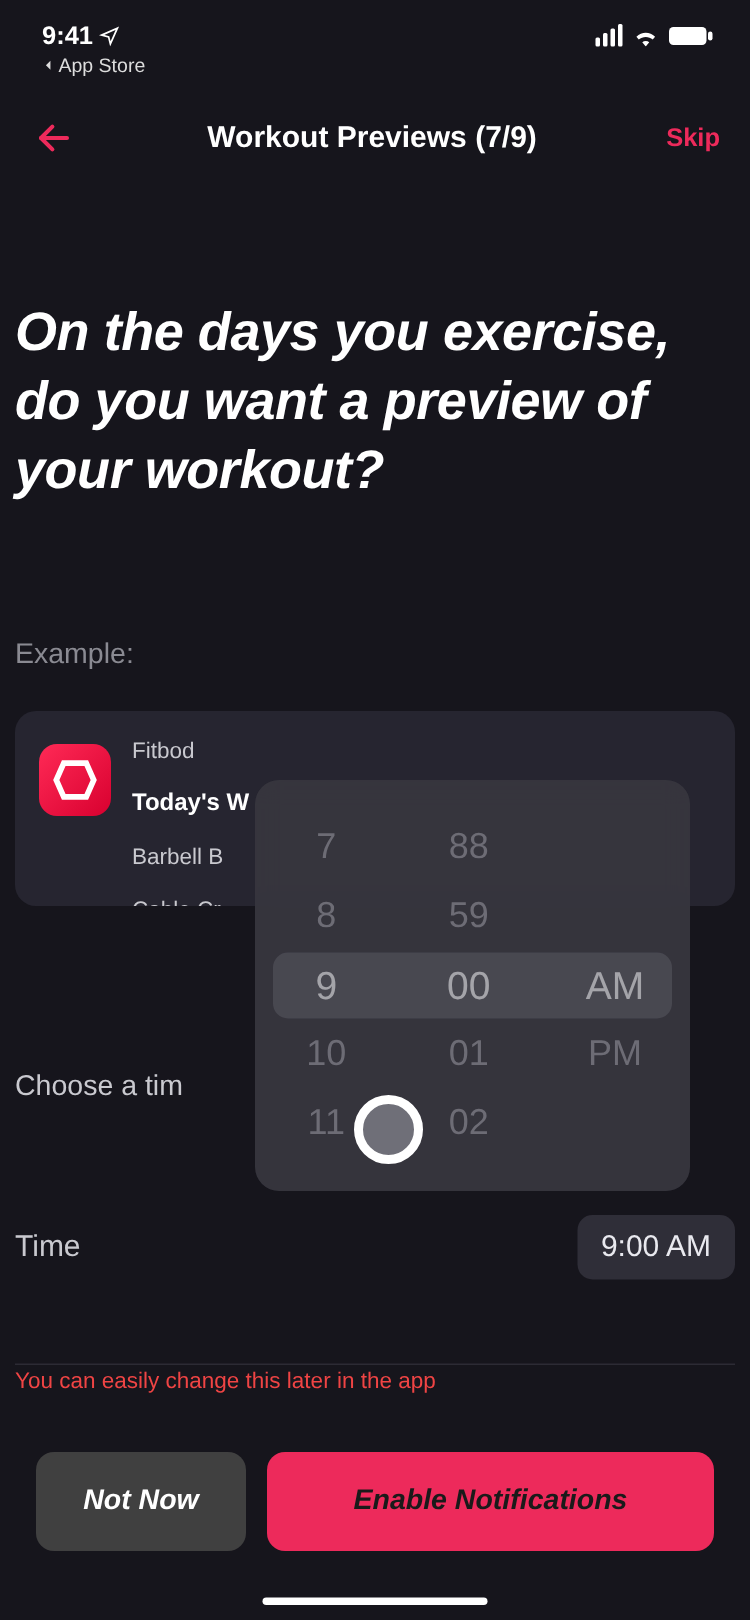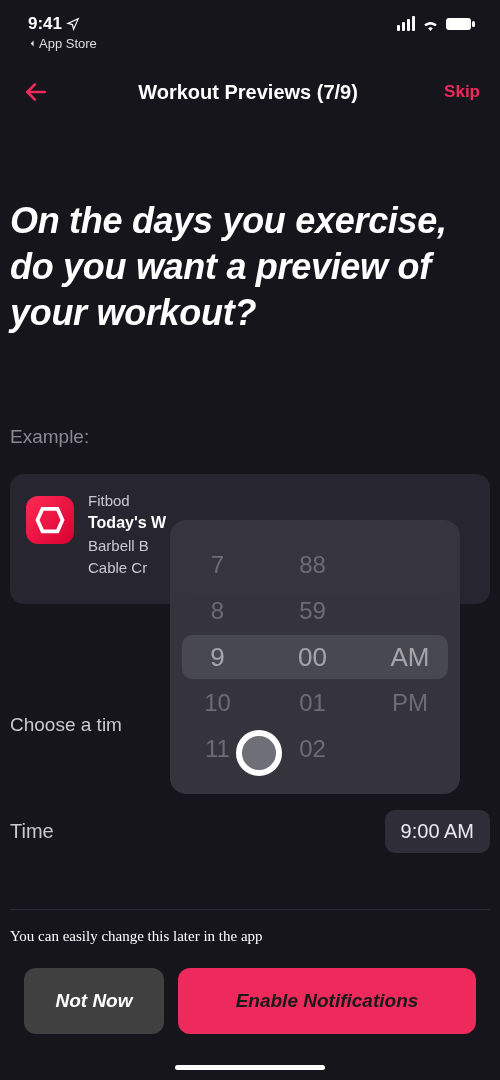--- a/index.html
+++ b/index.html
@@ -45,36 +45,36 @@
     background: #262530; border-radius: 14px; padding: 18px 16px;
     margin-top: 26px; display: flex; gap: 14px; align-items: flex-start;
     height: 130px; overflow: hidden;
   }
   .app-icon {
     width: 48px; height: 48px; border-radius: 12px; flex-shrink: 0;
     background: linear-gradient(135deg,#ff2a56,#d8002f);
     display:flex;align-items:center;justify-content:center;
     margin-top: 4px;
   }
-  .card-text { display:flex; flex-direction:column; gap:5px; }
+  .card-text { display:flex; flex-direction:column; gap:18px; }
   .card-app { font-size: 15px; color:#c9c9cf; font-weight:500; }
   .card-title { font-size: 16px; font-weight:700; }
   .card-line { font-size: 15px; color:#c9c9cf; }
   .choose-label { font-size: 19px; color:#c9c9cf; margin-top: 110px; }
   .time-row {
     display:flex; justify-content:space-between; align-items:center;
     margin-top: 74px;
   }
   .time-label { font-size: 20px; color:#c9c9cf; }
   .time-pill {
     background:#2f2e38; color:#e9e9ef; font-size:20px;
     padding: 10px 16px; border-radius: 10px;
   }
   .divider { height:1px; background:#2c2b34; margin-top:56px; }
-  .hint { color:#ffffff; font-size:15px; margin-top:18px;font-family:Liberation Serif, serif; }
+  .hint { color:#ef4444; font-size:15px; margin-top:2px; }
   .buttons { display:flex; gap:14px; margin-top:28px; padding:0 24px 0 24px; position:absolute; bottom:46px; left:0; right:0; }
   .btn {
     flex:1; border:none; border-radius:12px; padding:22px 10px;
     font-size:19px; font-weight:800; font-style:italic; cursor:pointer;
   }
   .btn-secondary { background:#404040; color:#fff; flex:0 0 140px; }
   .btn-primary { background:#ed2a5b; color:#1a1a1a; }
   .home-indicator {
     position:absolute; bottom:10px; left:50%; transform:translateX(-50%);
     width:150px; height:5px; background:#fff; border-radius:3px;

